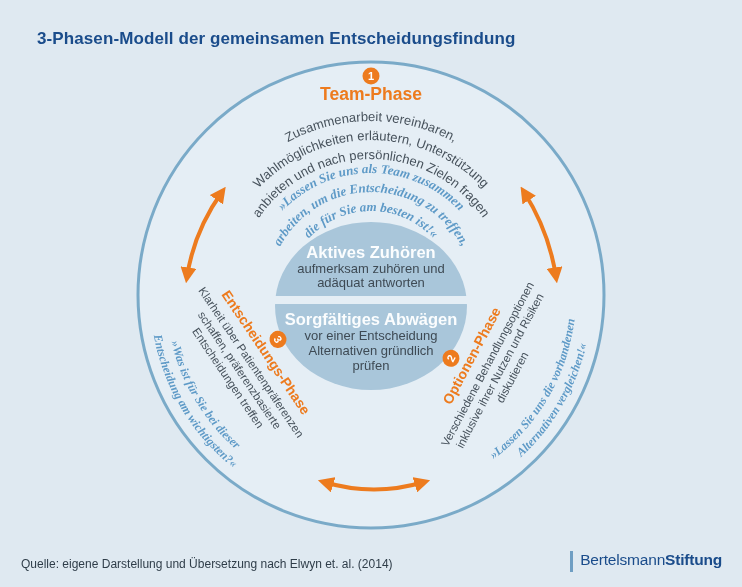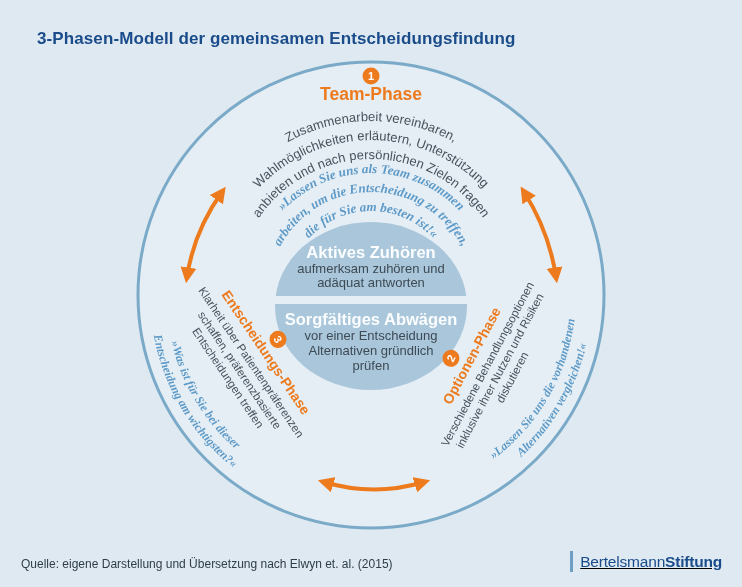--- a/index.html
+++ b/index.html
@@ -23,21 +23,21 @@
   .phase-label-side{font-size:14px;font-weight:bold;fill:#ed7b1e;}
   .badge-num{font-size:11px;font-weight:bold;fill:#ffffff;}
   .center-title{font-size:16.5px;font-weight:bold;fill:#fbfdfe;}
   .center-line{font-size:13px;fill:#3e4a54;}
   .footer-source{
     position:absolute;left:21px;top:557px;
     font-size:12px;color:#2f3d49;
   }
   .logo{
     position:absolute;right:20px;top:551px;
-    display:flex;align-items:center;gap:7px;text-decoration:underline;
+    display:flex;align-items:flex-start;gap:7px;
   }
   .logo-bar{width:3px;height:21px;background:#6f9ec3;}
   .logo-text{font-size:15.5px;color:#1a4c8b;letter-spacing:-0.2px;}
   .logo-text .p1{font-weight:500;}
   .logo-text .p2{font-weight:800;}
 </style>
 </head>
 <body>
 
 <h1 class="page-title">3-Phasen-Modell der gemeinsamen Entscheidungsfindung</h1>
@@ -108,18 +108,18 @@
     <text x="-4" y="-18" text-anchor="middle" class="badge-num">3</text>
     <text x="0" y="0" text-anchor="middle" class="phase-label-side">Entscheidungs-Phase</text>
     <text x="0" y="17" text-anchor="middle" class="side-desc">Klarheit über Patientenpräferenzen</text>
     <text x="0" y="31" text-anchor="middle" class="side-desc">schaffen, präferenzbasierte</text>
     <text x="0" y="45" text-anchor="middle" class="side-desc">Entscheidungen treffen</text>
   </g>
   <text text-anchor="middle" class="quote quote-side"><textPath href="#p-lq1" startOffset="50%">»Was ist für Sie bei dieser</textPath></text>
   <text text-anchor="middle" class="quote quote-side"><textPath href="#p-lq2" startOffset="50%">Entscheidung am wichtigsten?«</textPath></text>
 </svg>
 
-<div class="footer-source">Quelle: eigene Darstellung und Übersetzung nach Elwyn et. al. (2015)</div>
+<div class="footer-source">Quelle: eigene Darstellung und Übersetzung nach Elwyn et. al. (2014)</div>
 
 <div class="logo">
   <div class="logo-bar"></div>
   <div class="logo-text"><span class="p1">Bertelsmann</span><span class="p2">Stiftung</span></div>
 </div>
 
 </body></html>

